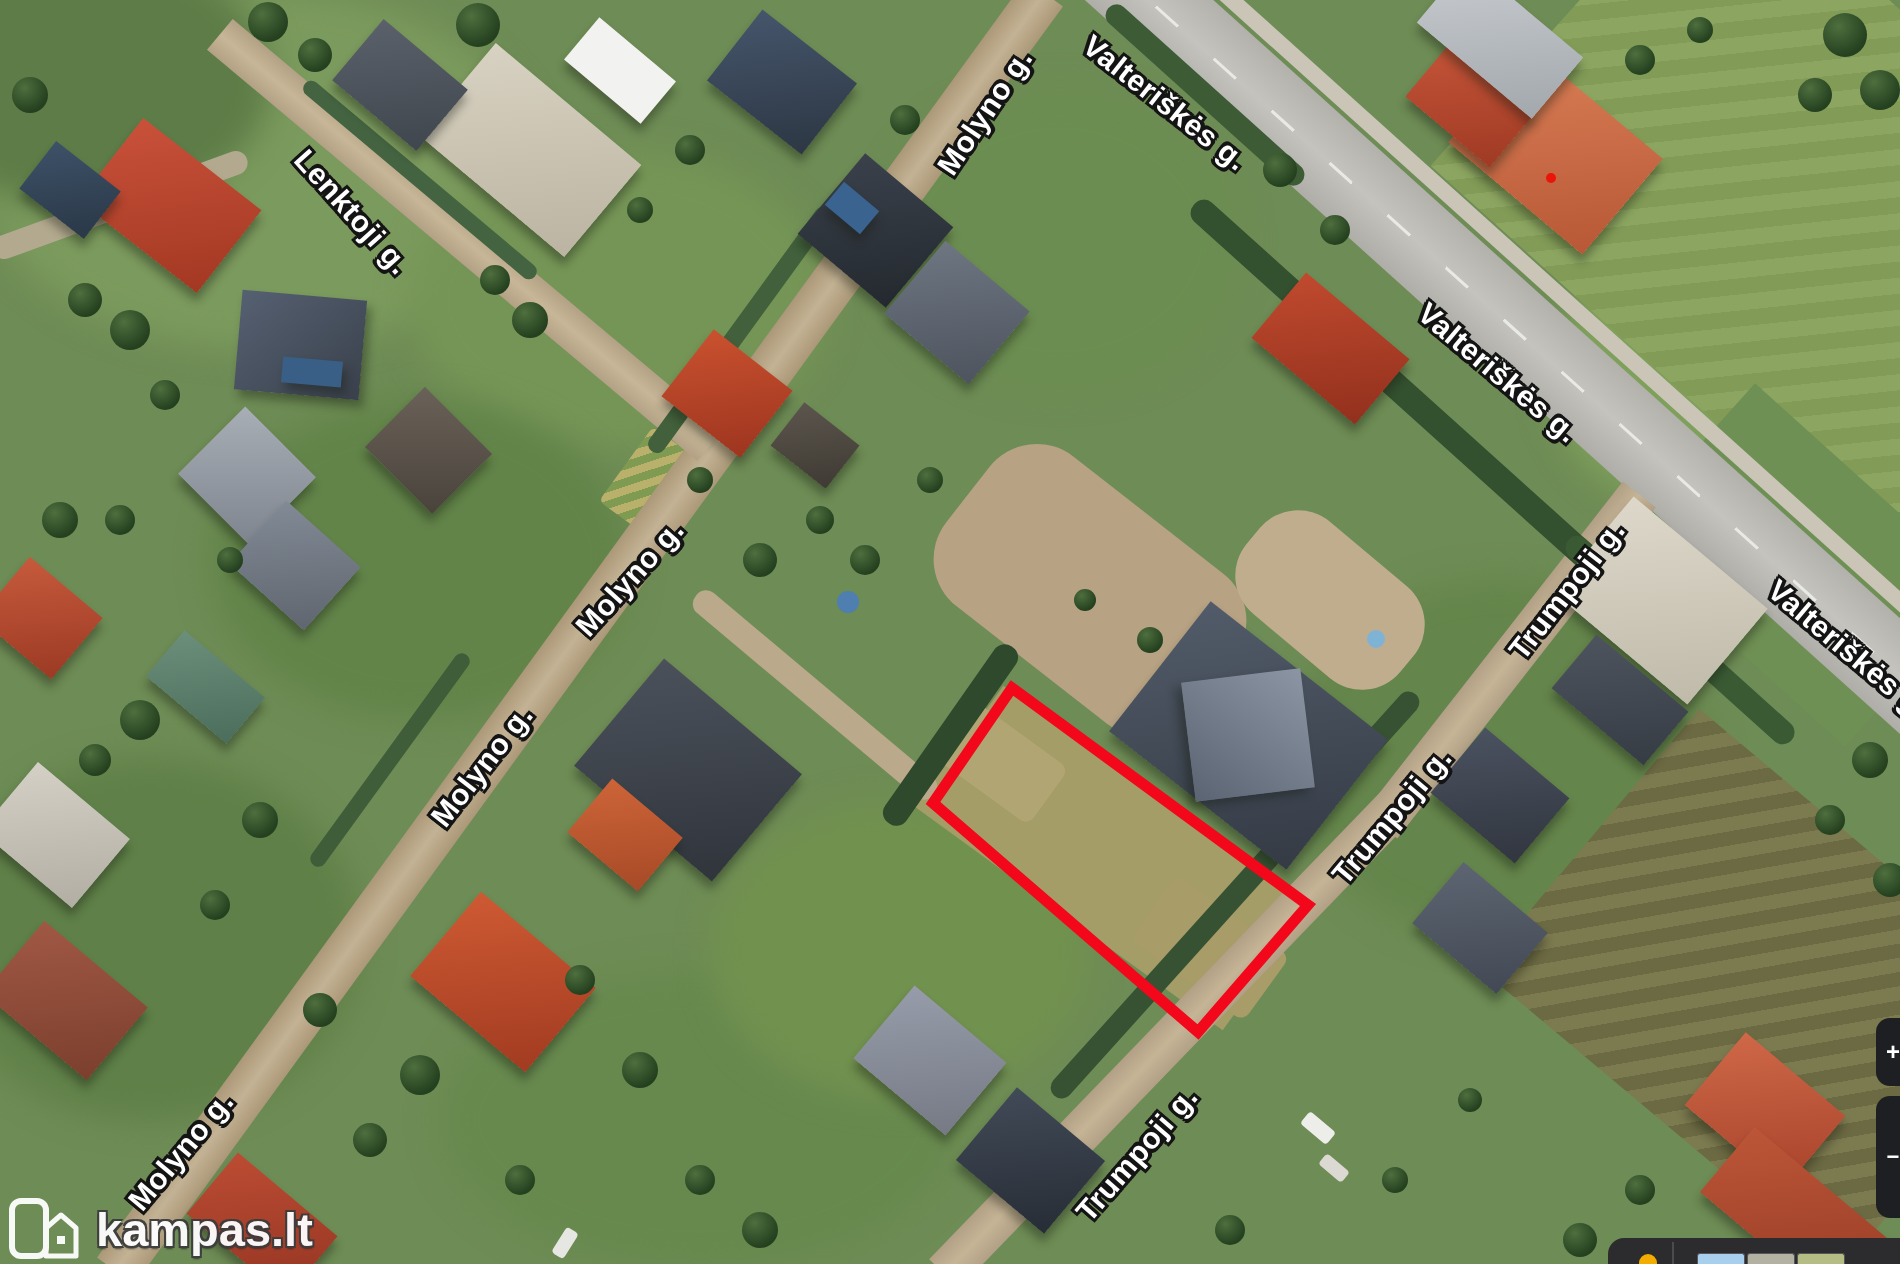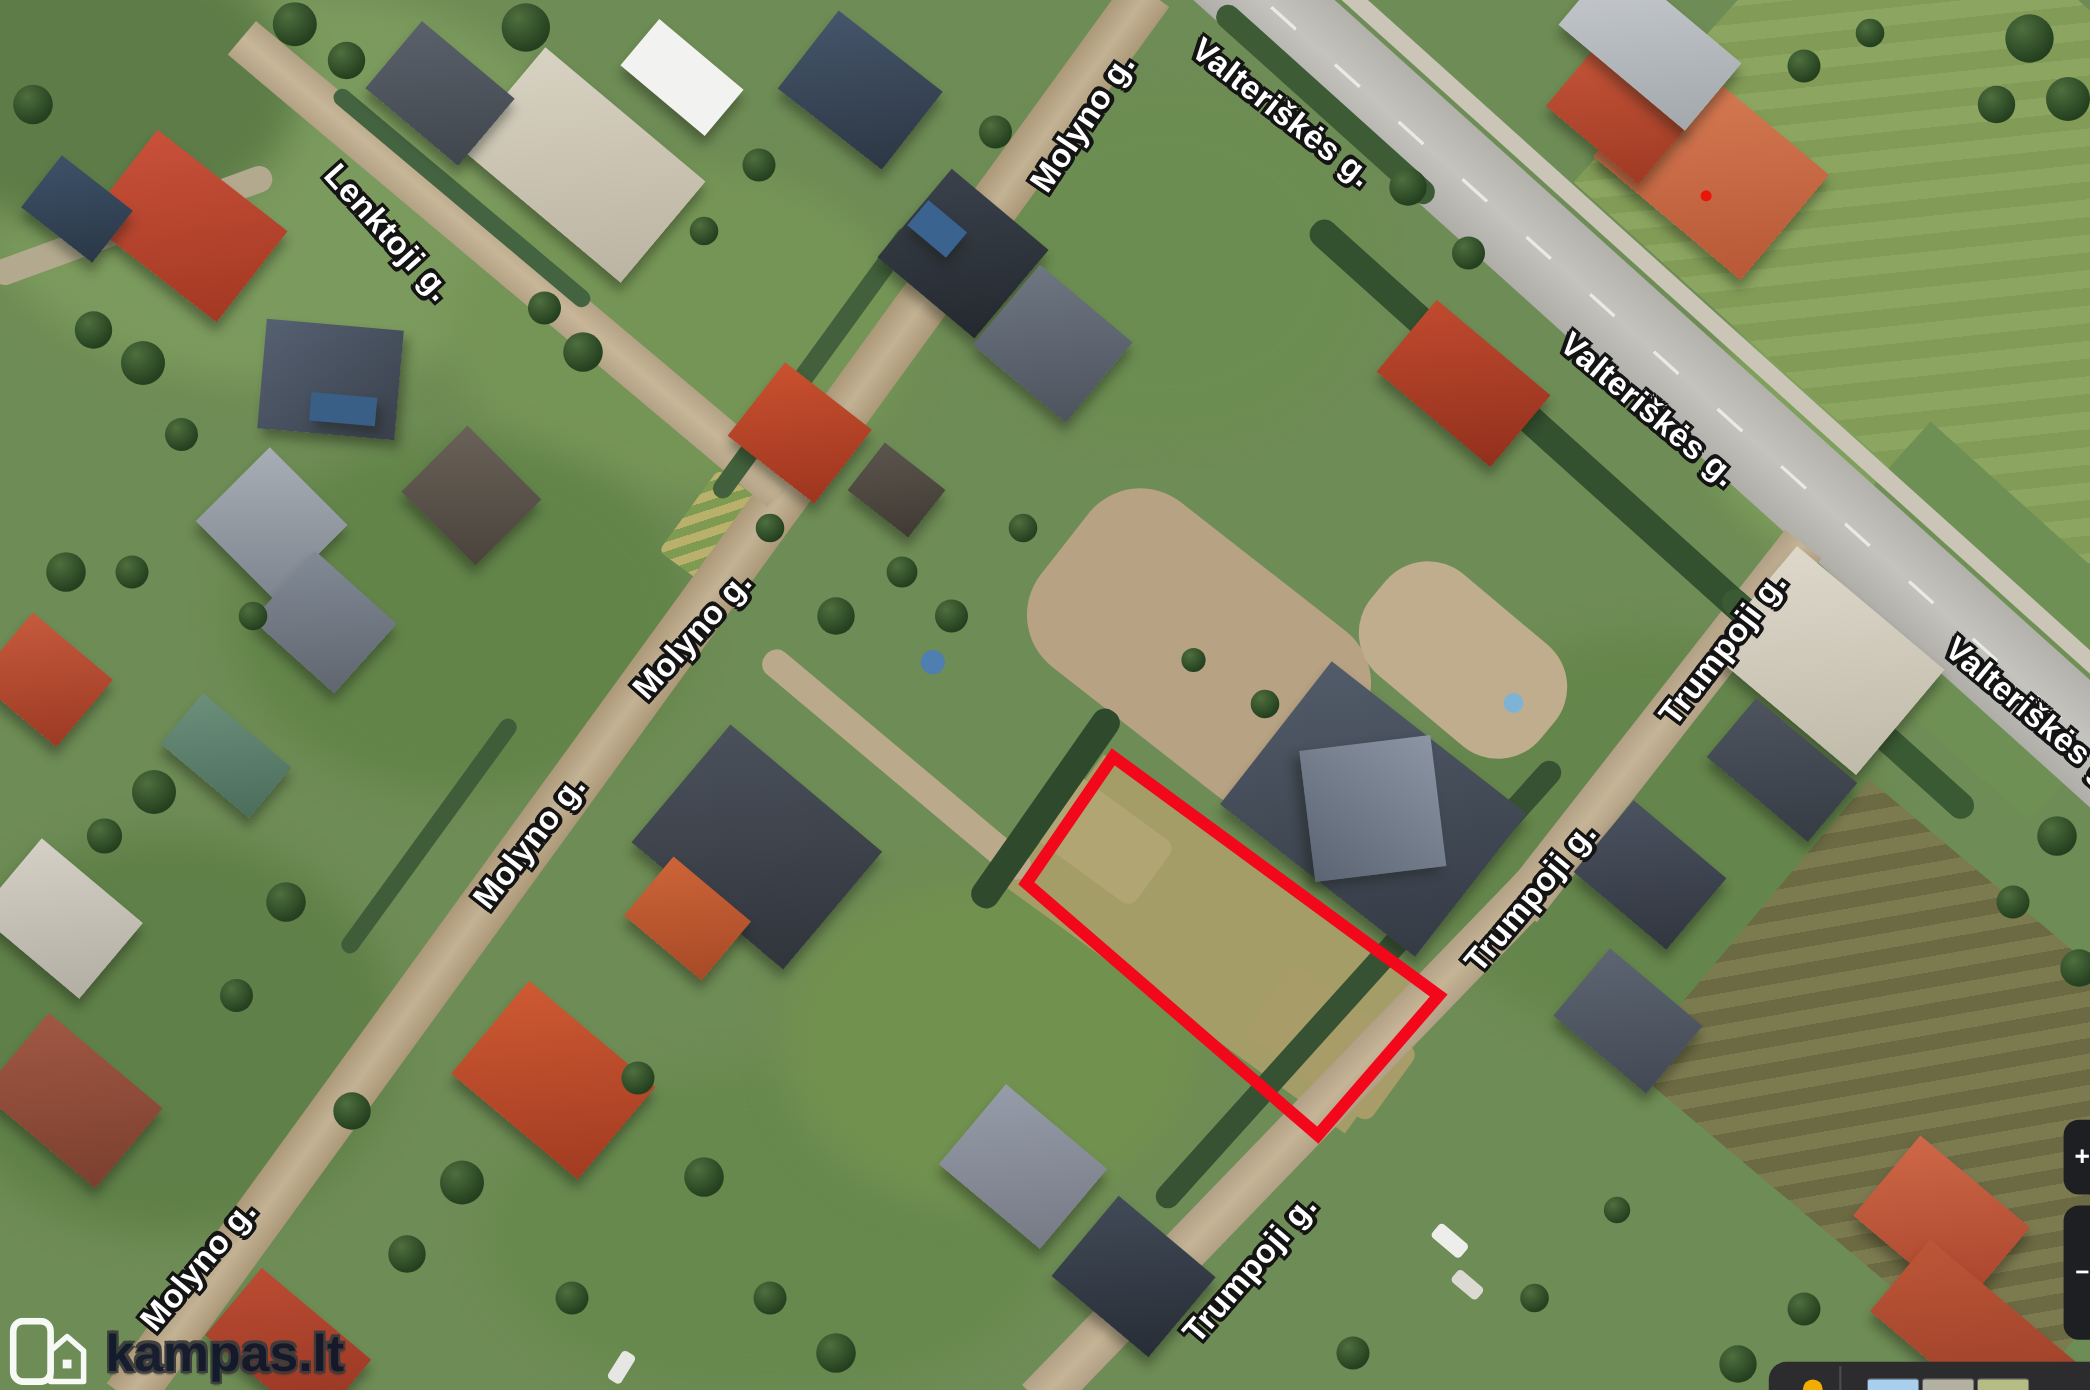--- a/index.html
+++ b/index.html
@@ -23,21 +23,21 @@
                  0 -3px 0 #141414,0 3px 0 #141414;
   }
   
   #plot-svg{position:absolute;left:0;top:0;z-index:30;pointer-events:none;}
   
   #watermark{
     position:absolute;left:8px;bottom:4px;z-index:60;
     display:flex;align-items:center;gap:16px;opacity:.95;
   }
   #watermark .wm-text{
-    font-size:47px;font-weight:bold;color:#0f172a;letter-spacing:0;
+    font-size:47px;font-weight:bold;color:#ffffff;letter-spacing:0;
     text-shadow:-2px -2px 0 #3c3c3c,2px -2px 0 #3c3c3c,-2px 2px 0 #3c3c3c,
                  2px 2px 0 #3c3c3c,0 3px 2px rgba(40,40,40,.8);
   }
   
   #layer-bar{
     position:absolute;left:1608px;top:1238px;width:292px;height:26px;z-index:55;
     background:#2c2c2e;border-top-left-radius:16px;
     display:flex;align-items:flex-start;
   }
   #pin{

